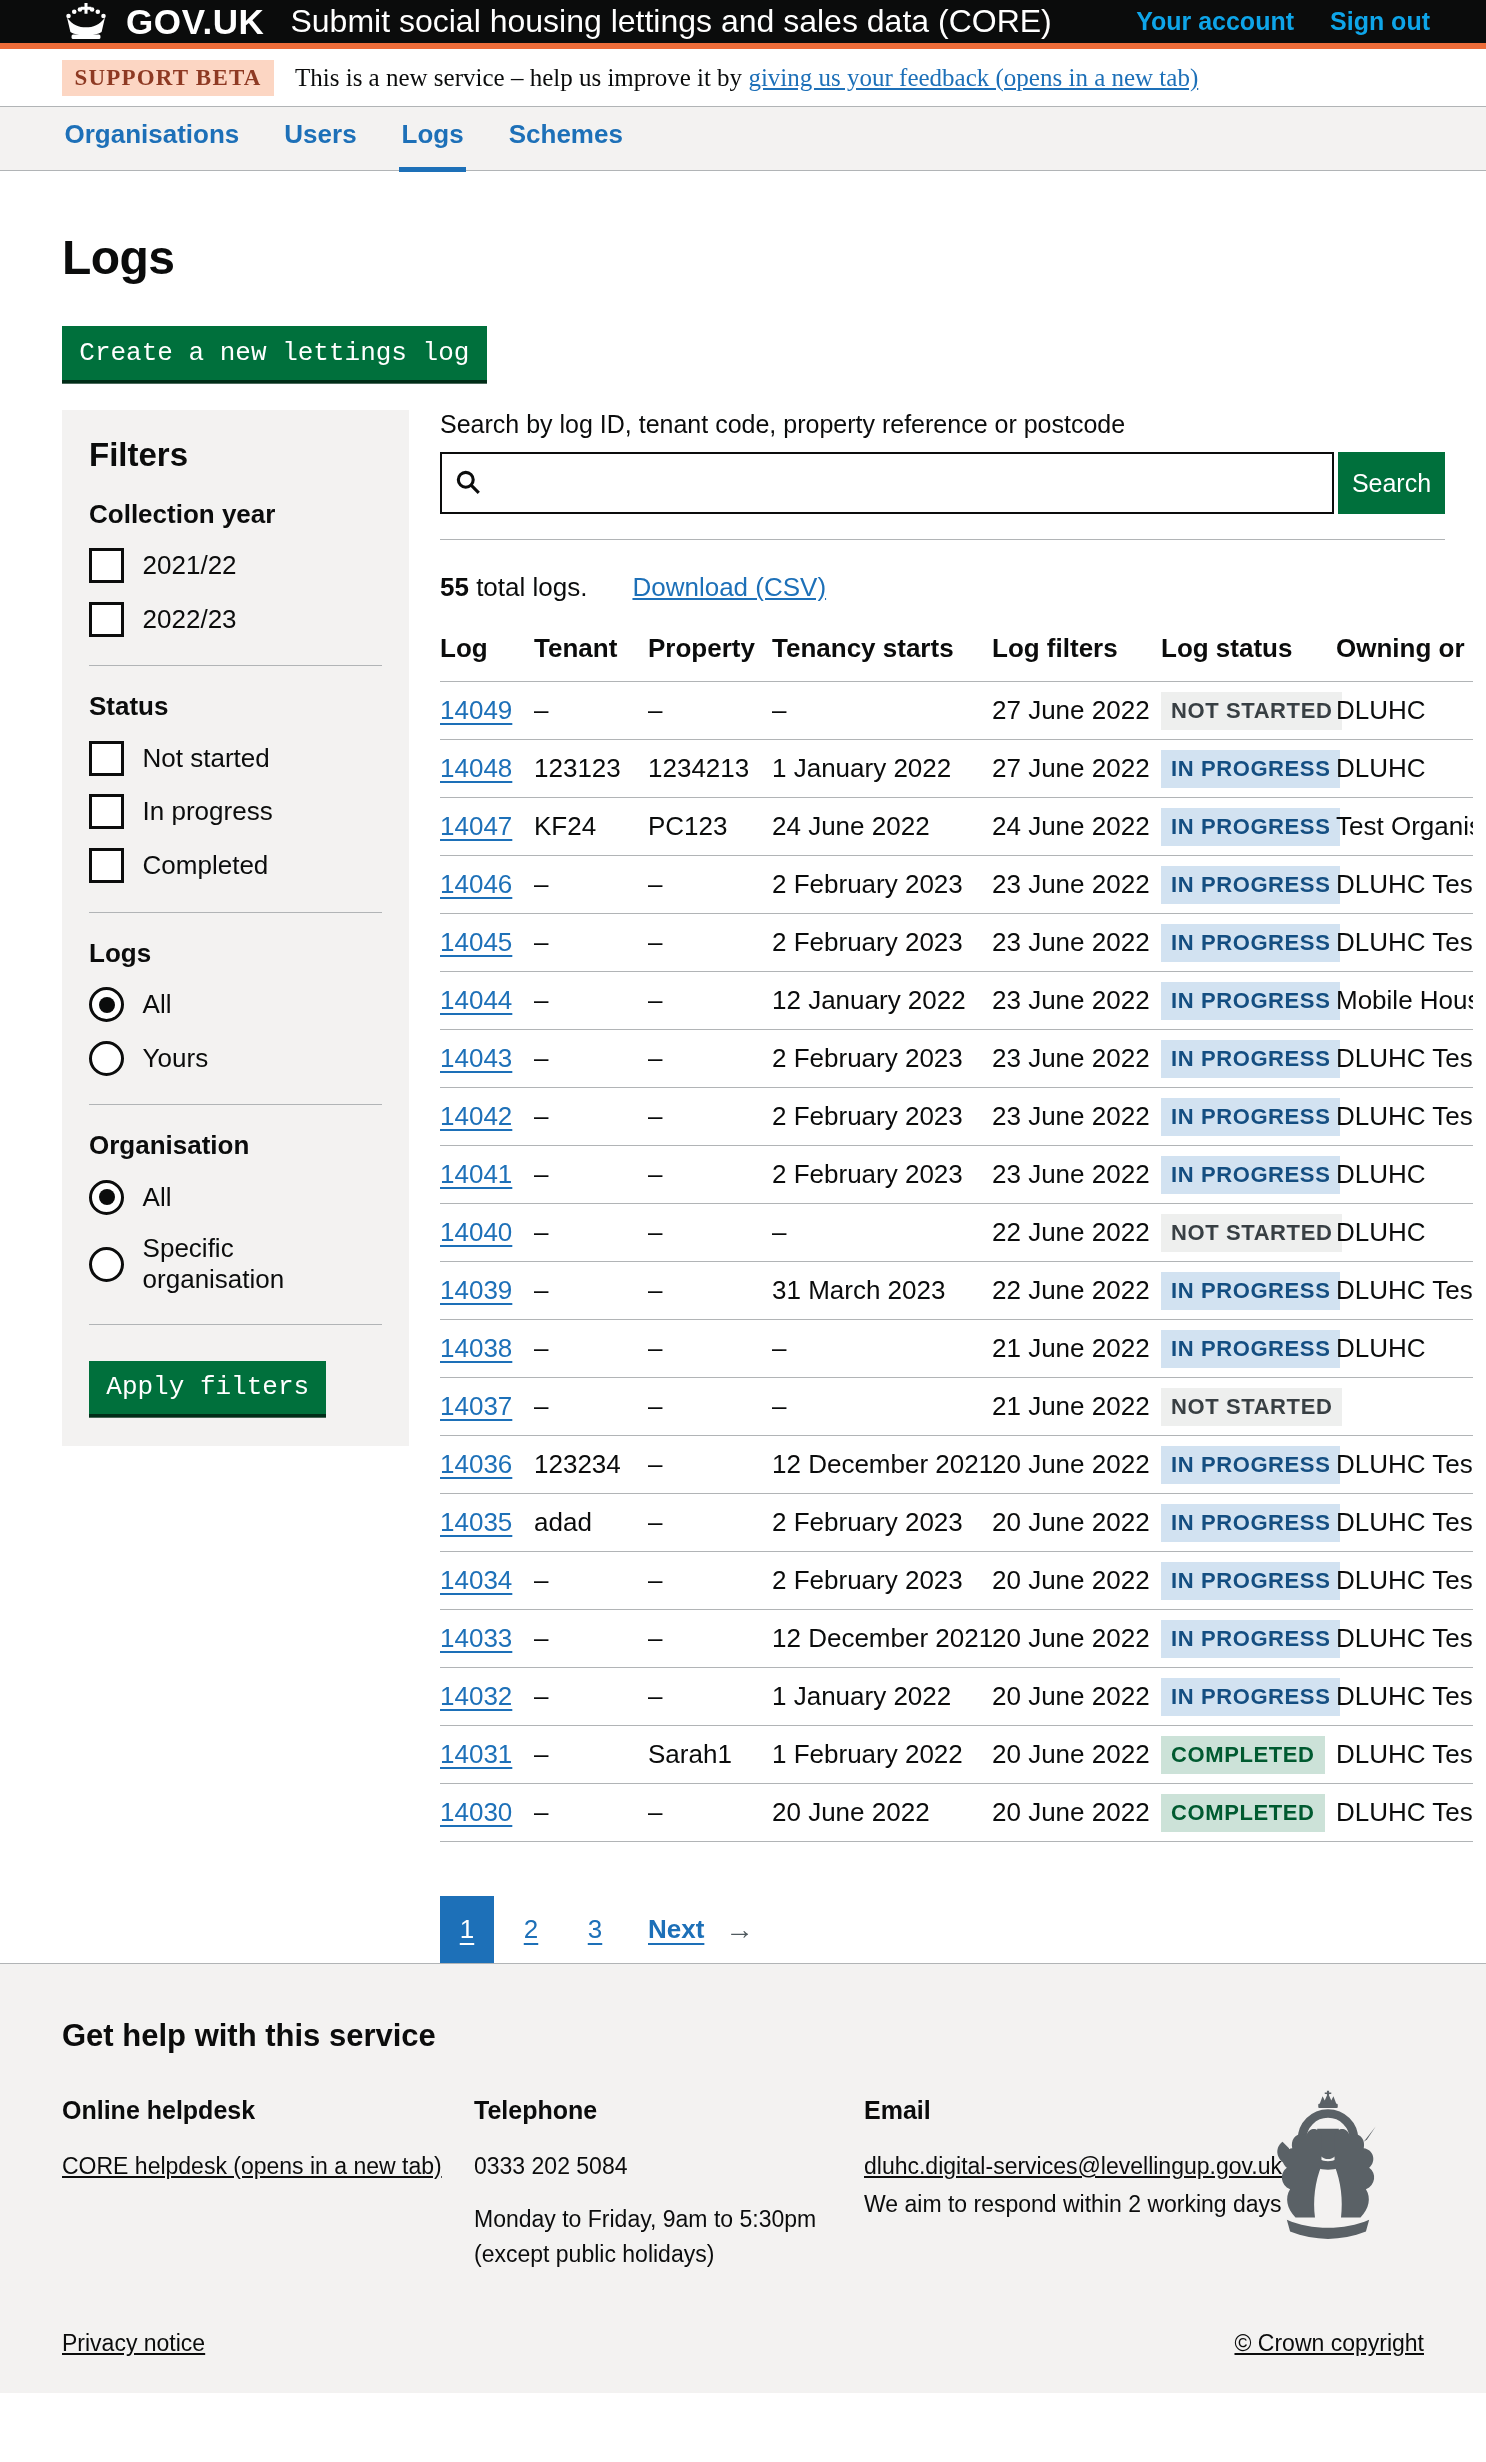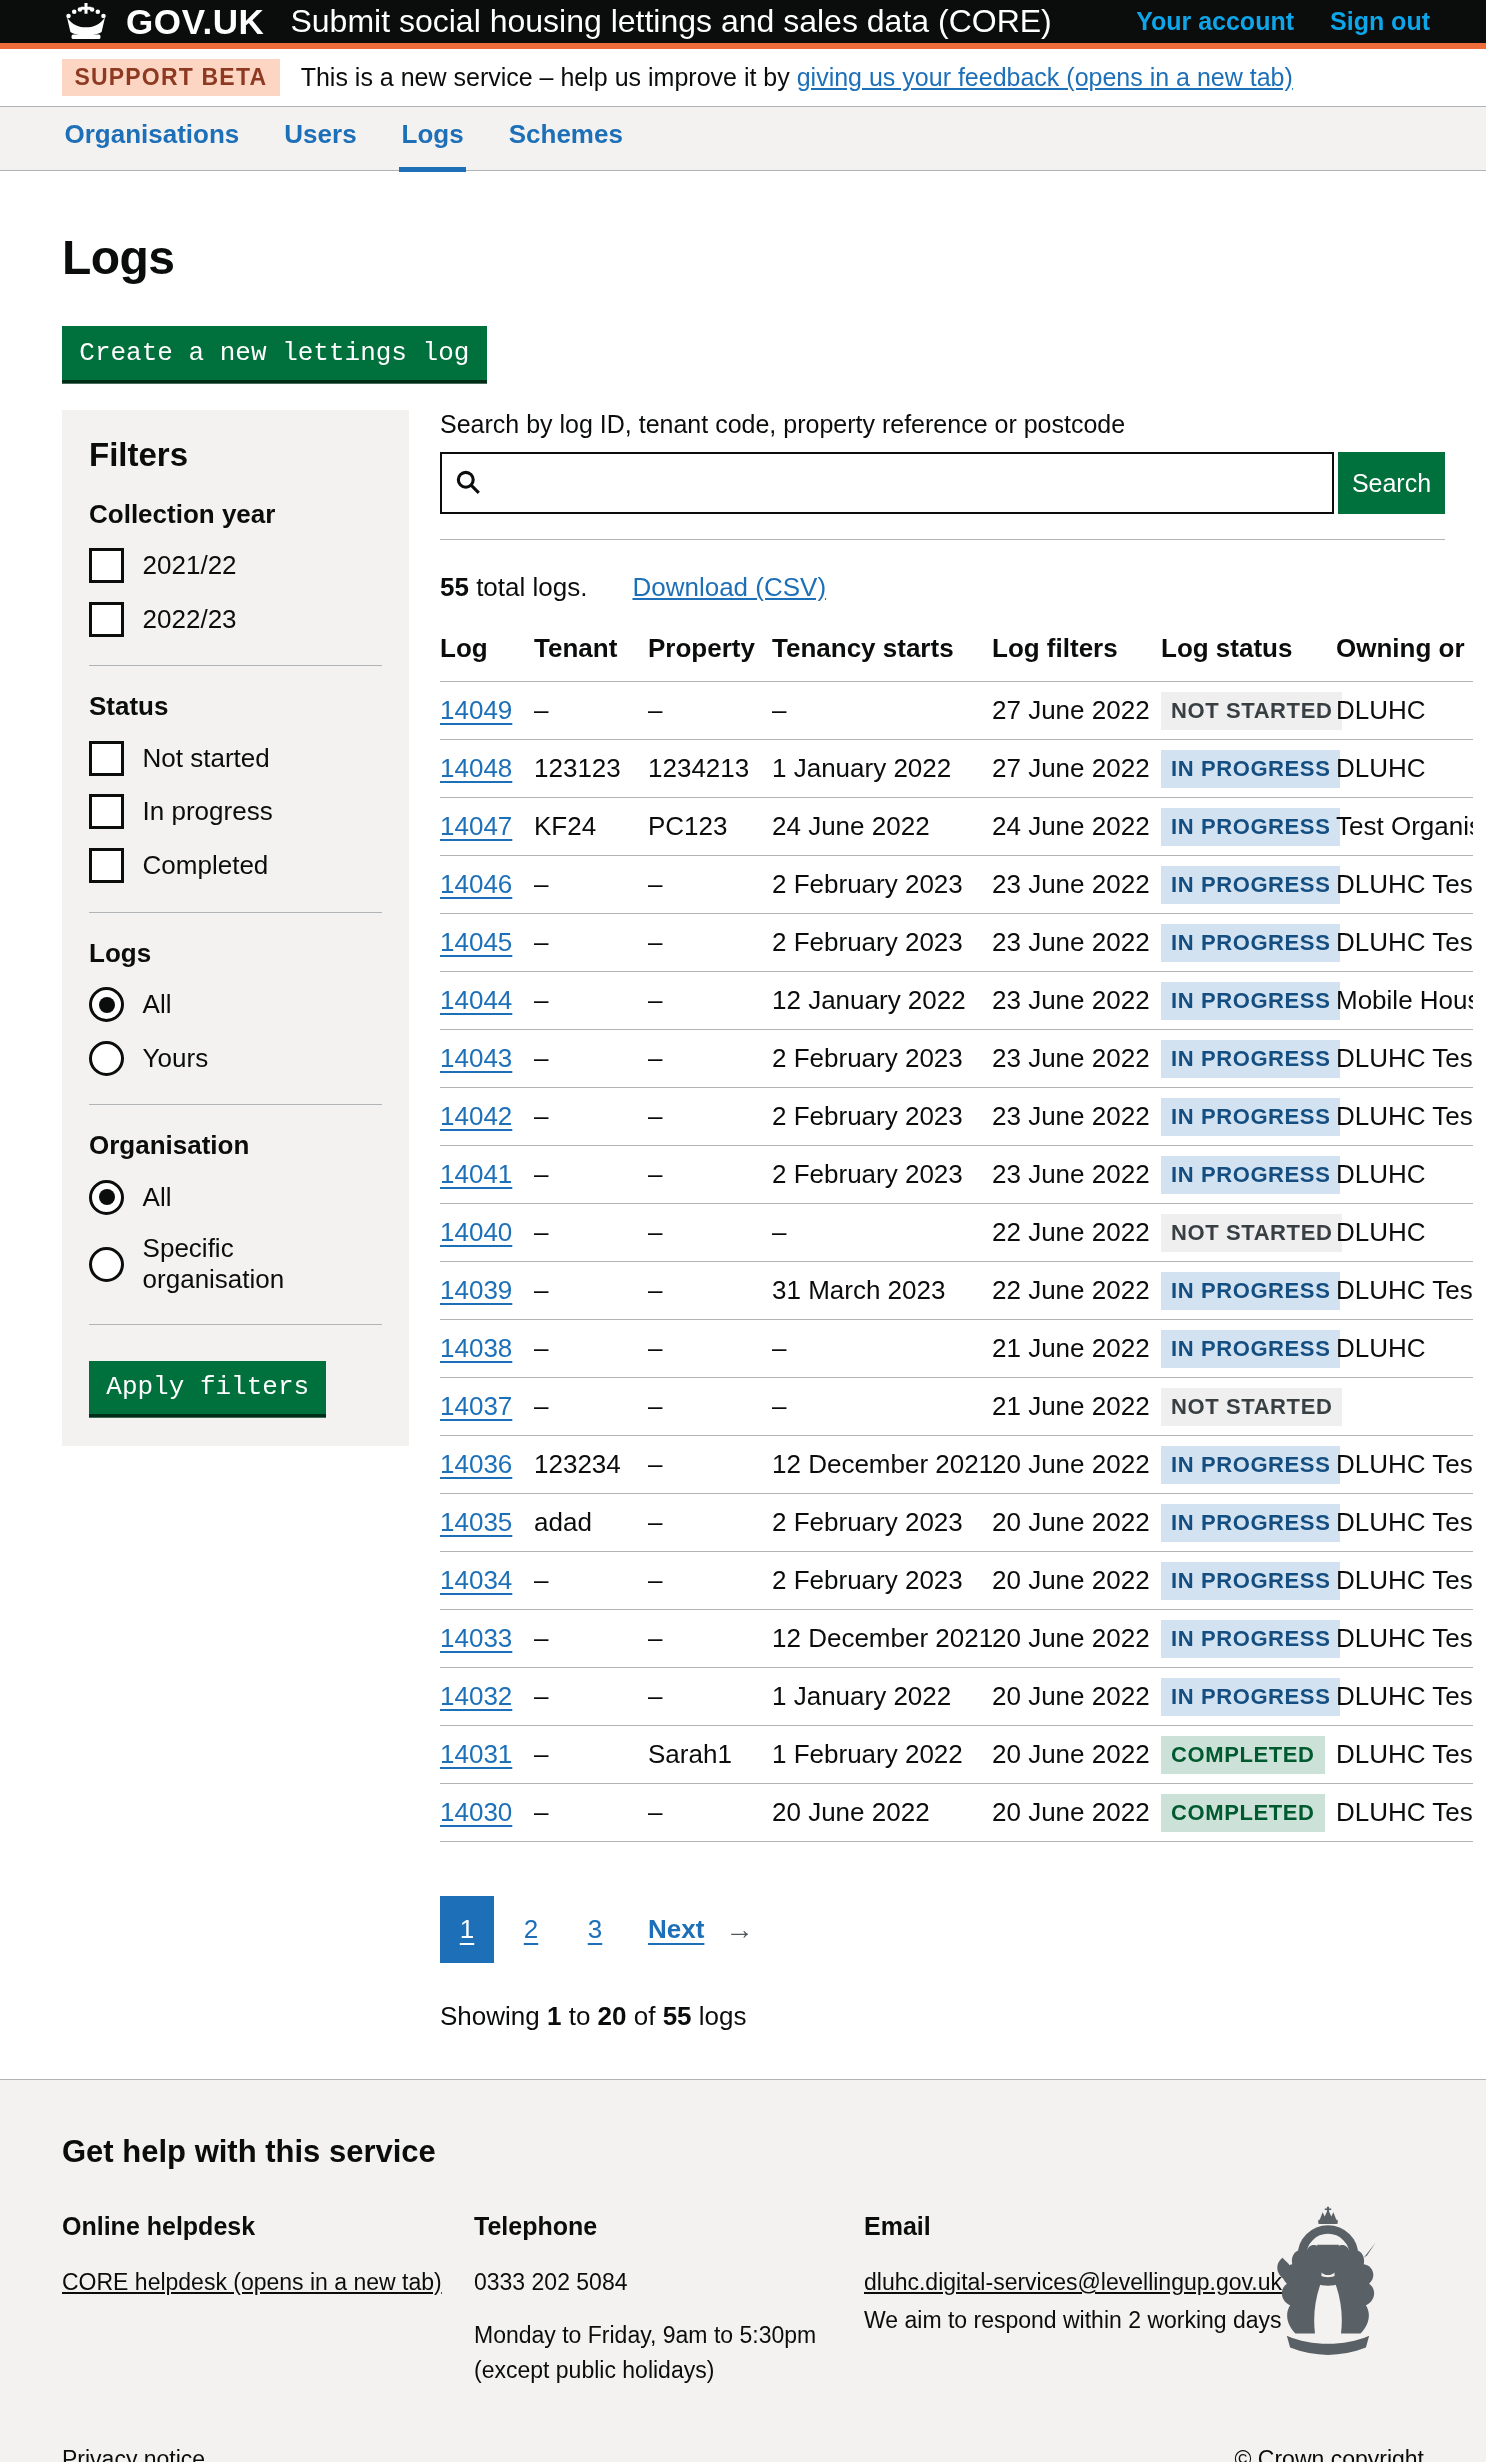--- a/index.html
+++ b/index.html
@@ -21,21 +21,21 @@
   .header-left { display:flex; align-items:center; gap:16px; }
   .crown-svg { width:48px; height:38px; display:block; }
   .logotype { color:#fff; font-weight:bold; font-size:35px; letter-spacing:0.6px; }
   .service-name { color:#fff; font-size:32px; font-weight:400; margin-left:10px; text-decoration:none; }
   .header-right { display:flex; gap:36px; }
   .header-link { color:#0ea5e9; font-weight:bold; font-size:25px; text-decoration:none; }
 
   
   .phase-banner {
     background:#fff; border-bottom:0.6px solid #b1b4b6;
-    padding:13.6px 62px; display:flex; align-items:center; gap:21px; height:58px;
+    padding:13.6px 62px; display:flex; align-items:center; gap:21px; height:58px;font-family:Liberation Serif, serif;
   }
   .phase-tag {
     background:#fcd6c3; color:#8e3a23; font-weight:bold;
     font-size:23px; letter-spacing:1.2px; padding:5px 12.4px; white-space:nowrap;
   }
   .phase-text { font-size:25px; color:#0b0c0c; }
   .phase-text a { color:#1d70b8; }
 
   
   .primary-nav {
@@ -511,21 +511,20 @@
       
 
       <nav class="pagination">
         <a href="#" class="page-num active">1</a>
         <a href="#" class="page-num">2</a>
         <a href="#" class="page-num">3</a>
         <a href="#" class="next-link">Next</a>
         <span class="next-arrow">→</span>
       </nav>
 
-      <p class="showing-line"><span>Showing </span><b>1</b><span> to </span><b>20</b><span> of </span><b>55</b><span> logs</span></p>
     </section>
   </div>
 </main>
 
 <footer class="footer">
   <h2 class="footer-title">Get help with this service</h2>
   <div class="footer-cols">
     <div class="footer-col col-1">
       <h3>Online helpdesk</h3>
       <a href="#">CORE helpdesk (opens in a new tab)</a>

